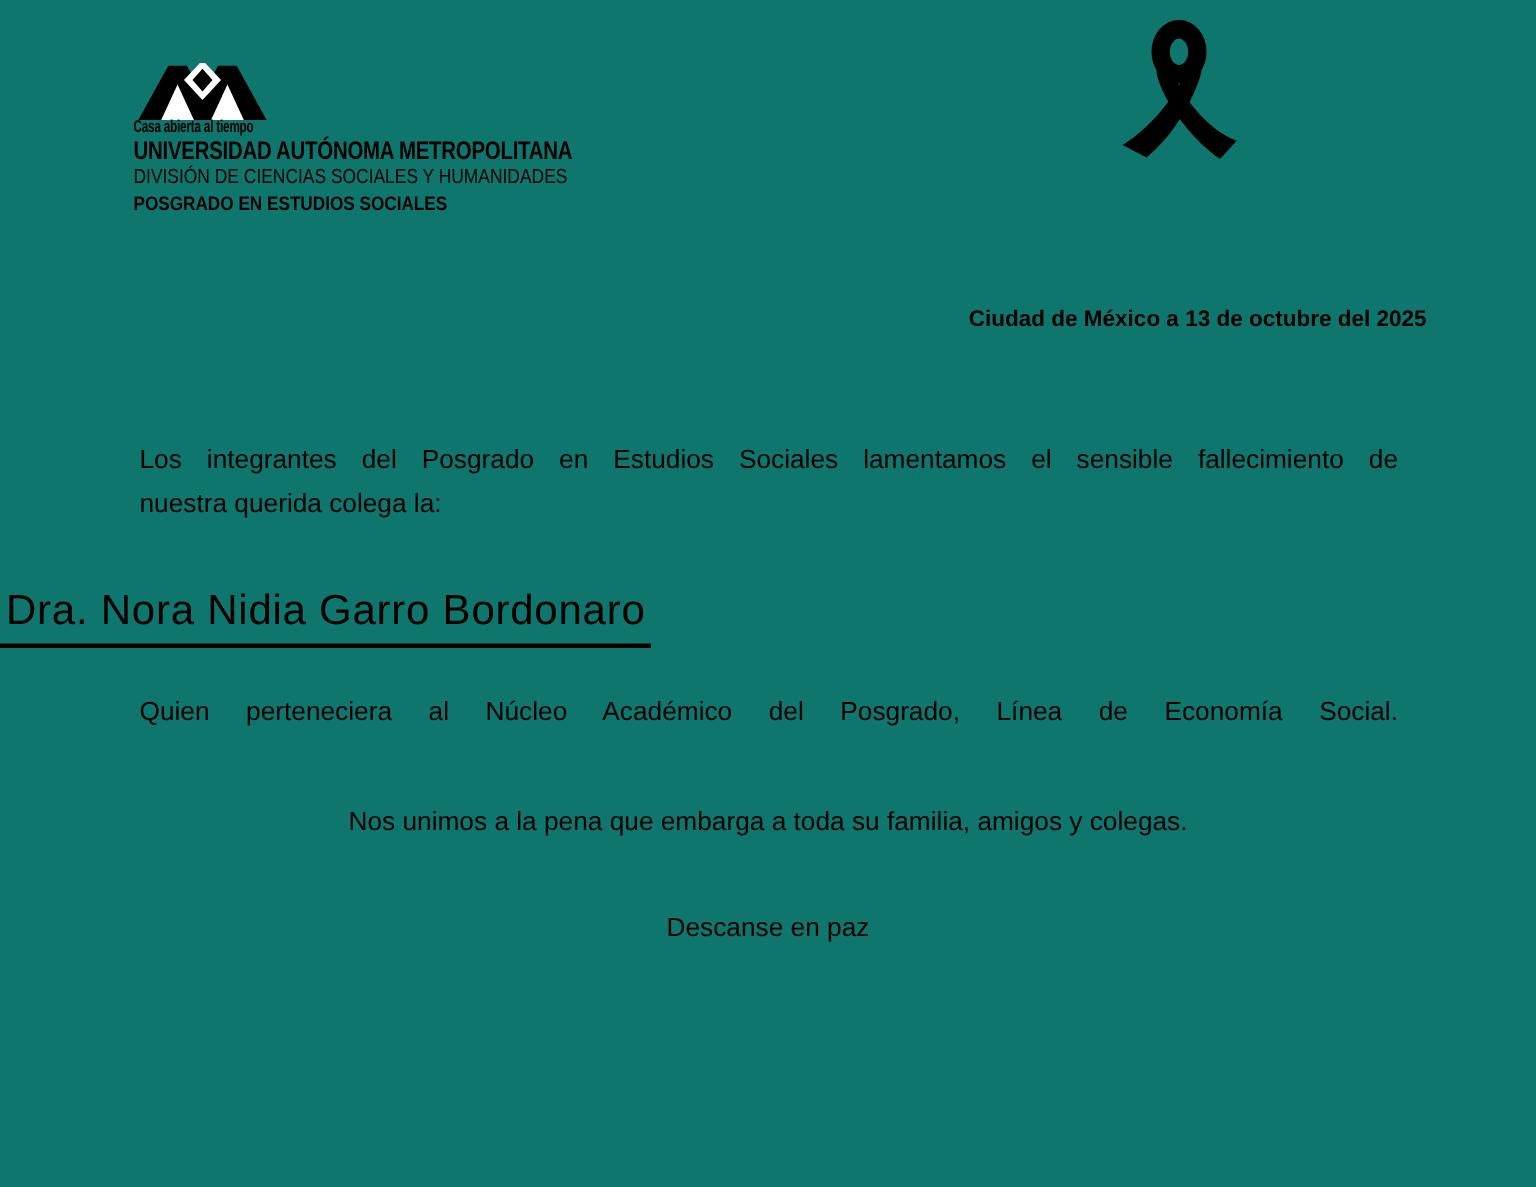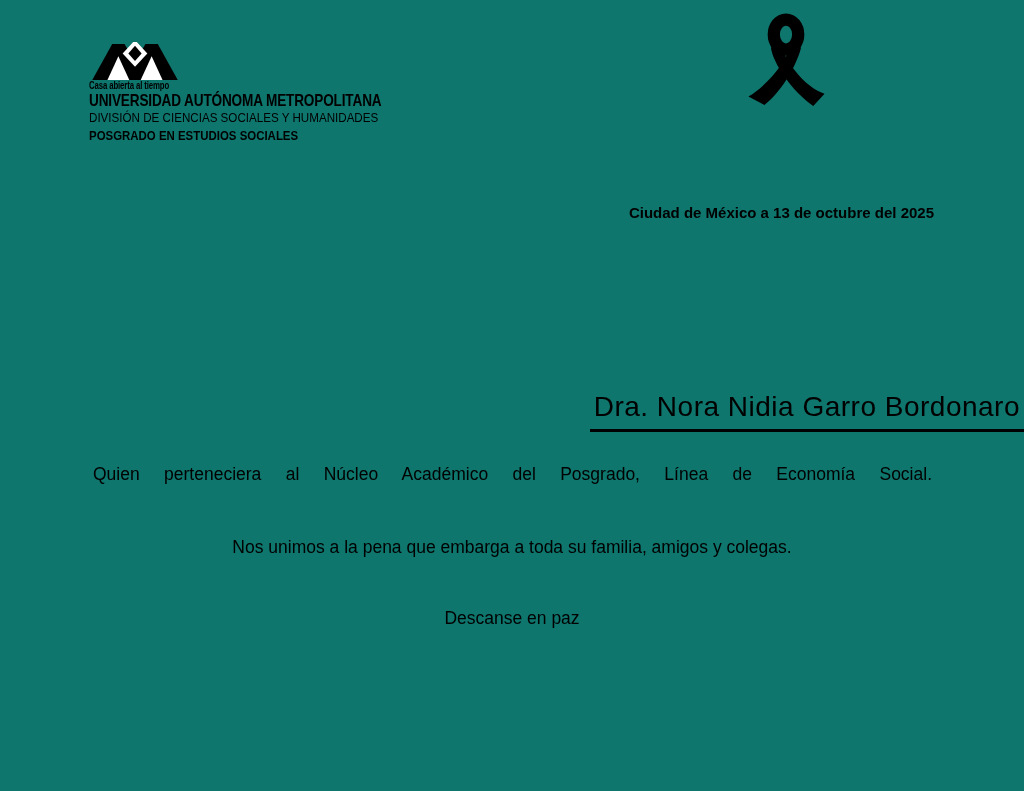--- a/index.html
+++ b/index.html
@@ -43,21 +43,21 @@
     left: 738px;
     top: 12px;
     width: 96px;
     height: 94px;
   }
 
   
   .dateline {
     position: absolute;
     top: 204px;
-    right: 90px;
+    right: 73px;
     font-size: 15px;
     font-weight: bold;
     white-space: nowrap;
   }
 
   
   .para {
     position: absolute;
     left: 93px;
     width: 839px;
@@ -78,21 +78,21 @@
     white-space: nowrap;
     overflow: hidden;
   }
 
   
   .title-wrap {
     position: absolute;
     top: 391px;
     left: 0;
     width: 100%;
-    text-align: right;
+    text-align: left;
   }
   .title-text {
     display: inline-block;
     font-size: 28px;
     font-weight: 500;
     letter-spacing: 0.5px;
     border-bottom: 3px solid #000;
     padding: 0 4px 6px 4px;
   }
 
@@ -128,20 +128,24 @@
   <div class="hdr-line program">POSGRADO EN ESTUDIOS SOCIALES</div>
 
   <svg class="ribbon-svg" viewBox="0 0 100 100" aria-hidden="true">
     <ellipse cx="50" cy="24" rx="13" ry="16" fill="none" stroke="#000" stroke-width="13"></ellipse>
     <path d="M57,30 C52,52 30,78 10,90 L27,99 C48,82 62,54 66,38 Z" fill="#000"></path>
     <path d="M43,30 C48,52 70,80 91,87 L79,100 C56,84 36,54 34,38 Z" fill="#000"></path>
   </svg>
 
   <div class="dateline">Ciudad de México a 13 de octubre del 2025</div>
 
+  <div class="para para1">
+    <div class="jline">Los integrantes del Posgrado en Estudios Sociales lamentamos el sensible fallecimiento de</div>
+    <div class="lline">nuestra querida colega la:</div>
+  </div>
 
   <div class="title-wrap">
     <span class="title-text">Dra. Nora Nidia Garro Bordonaro</span>
   </div>
 
   <div class="para para2">
     <div class="jline">Quien perteneciera al Núcleo Académico del Posgrado, Línea de Economía Social.</div>
   </div>
 
   <div class="center-line closing">Descanse en paz</div>

